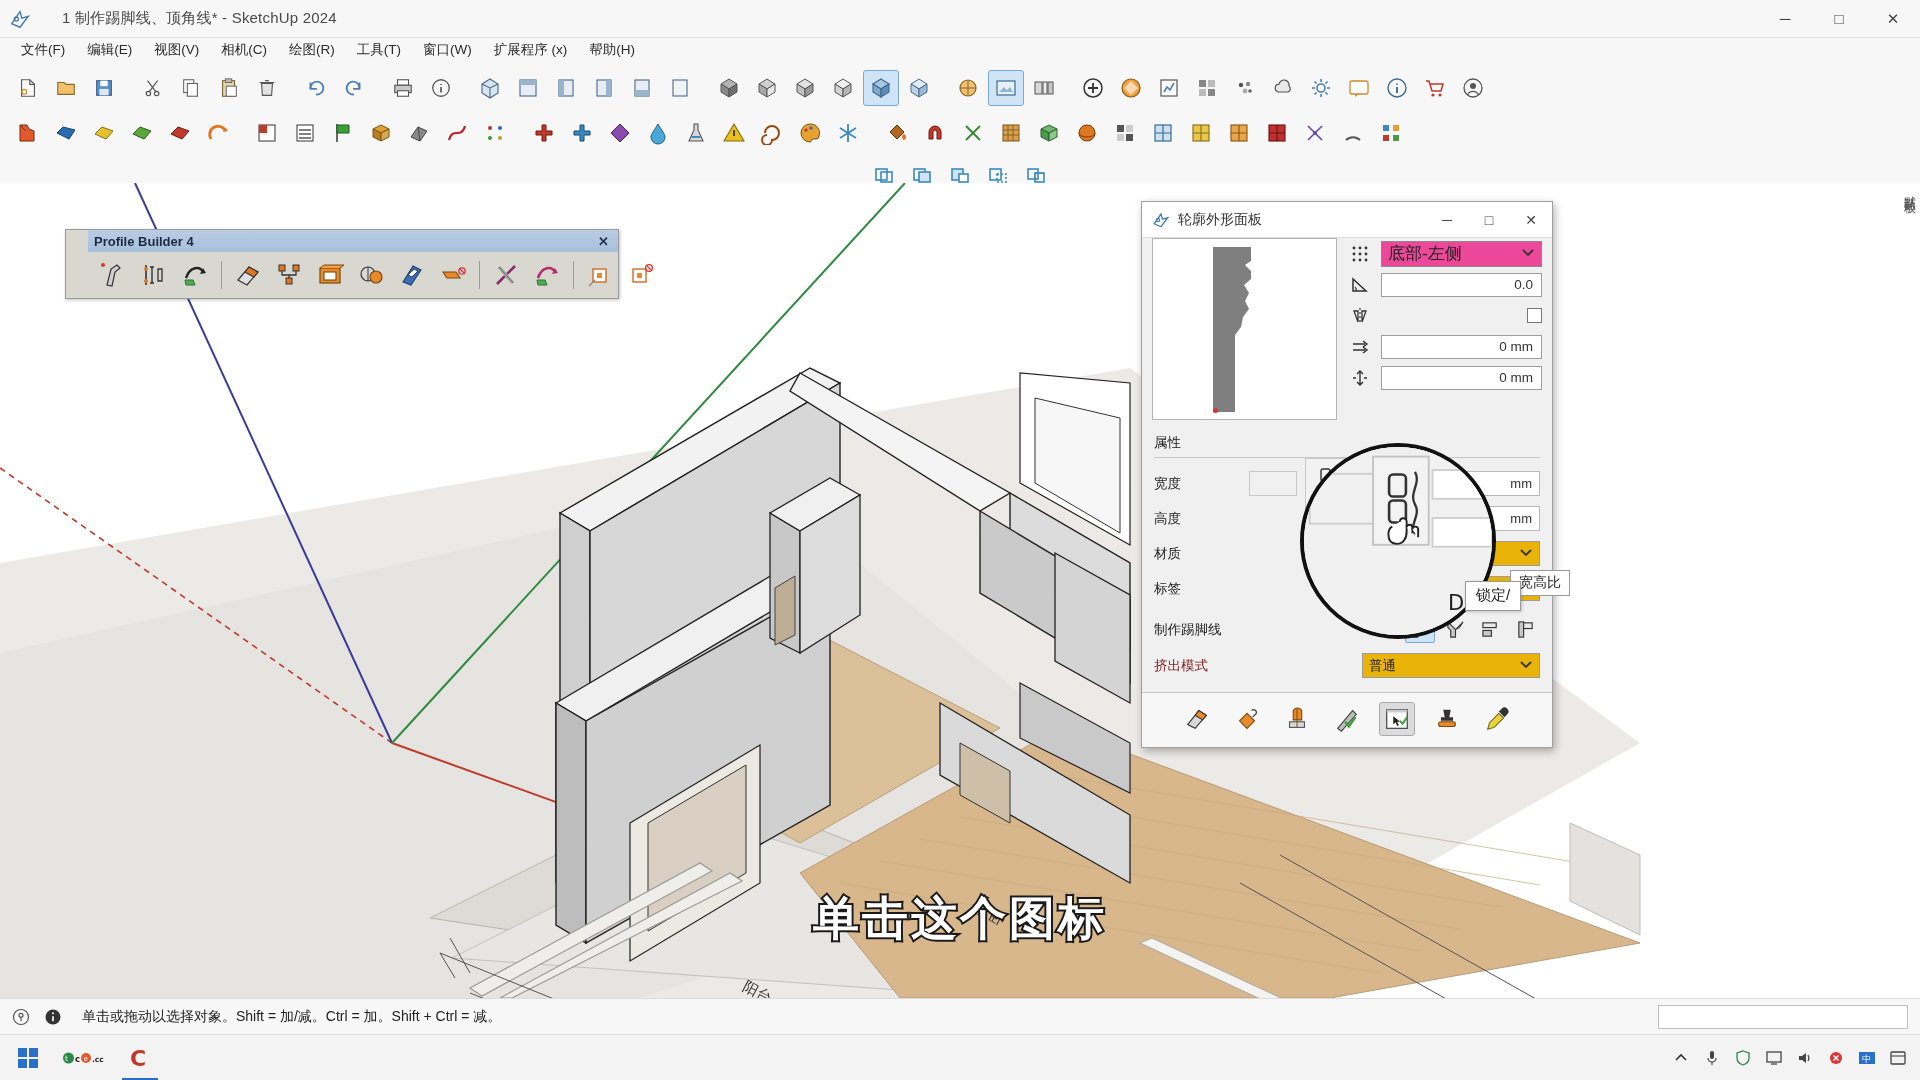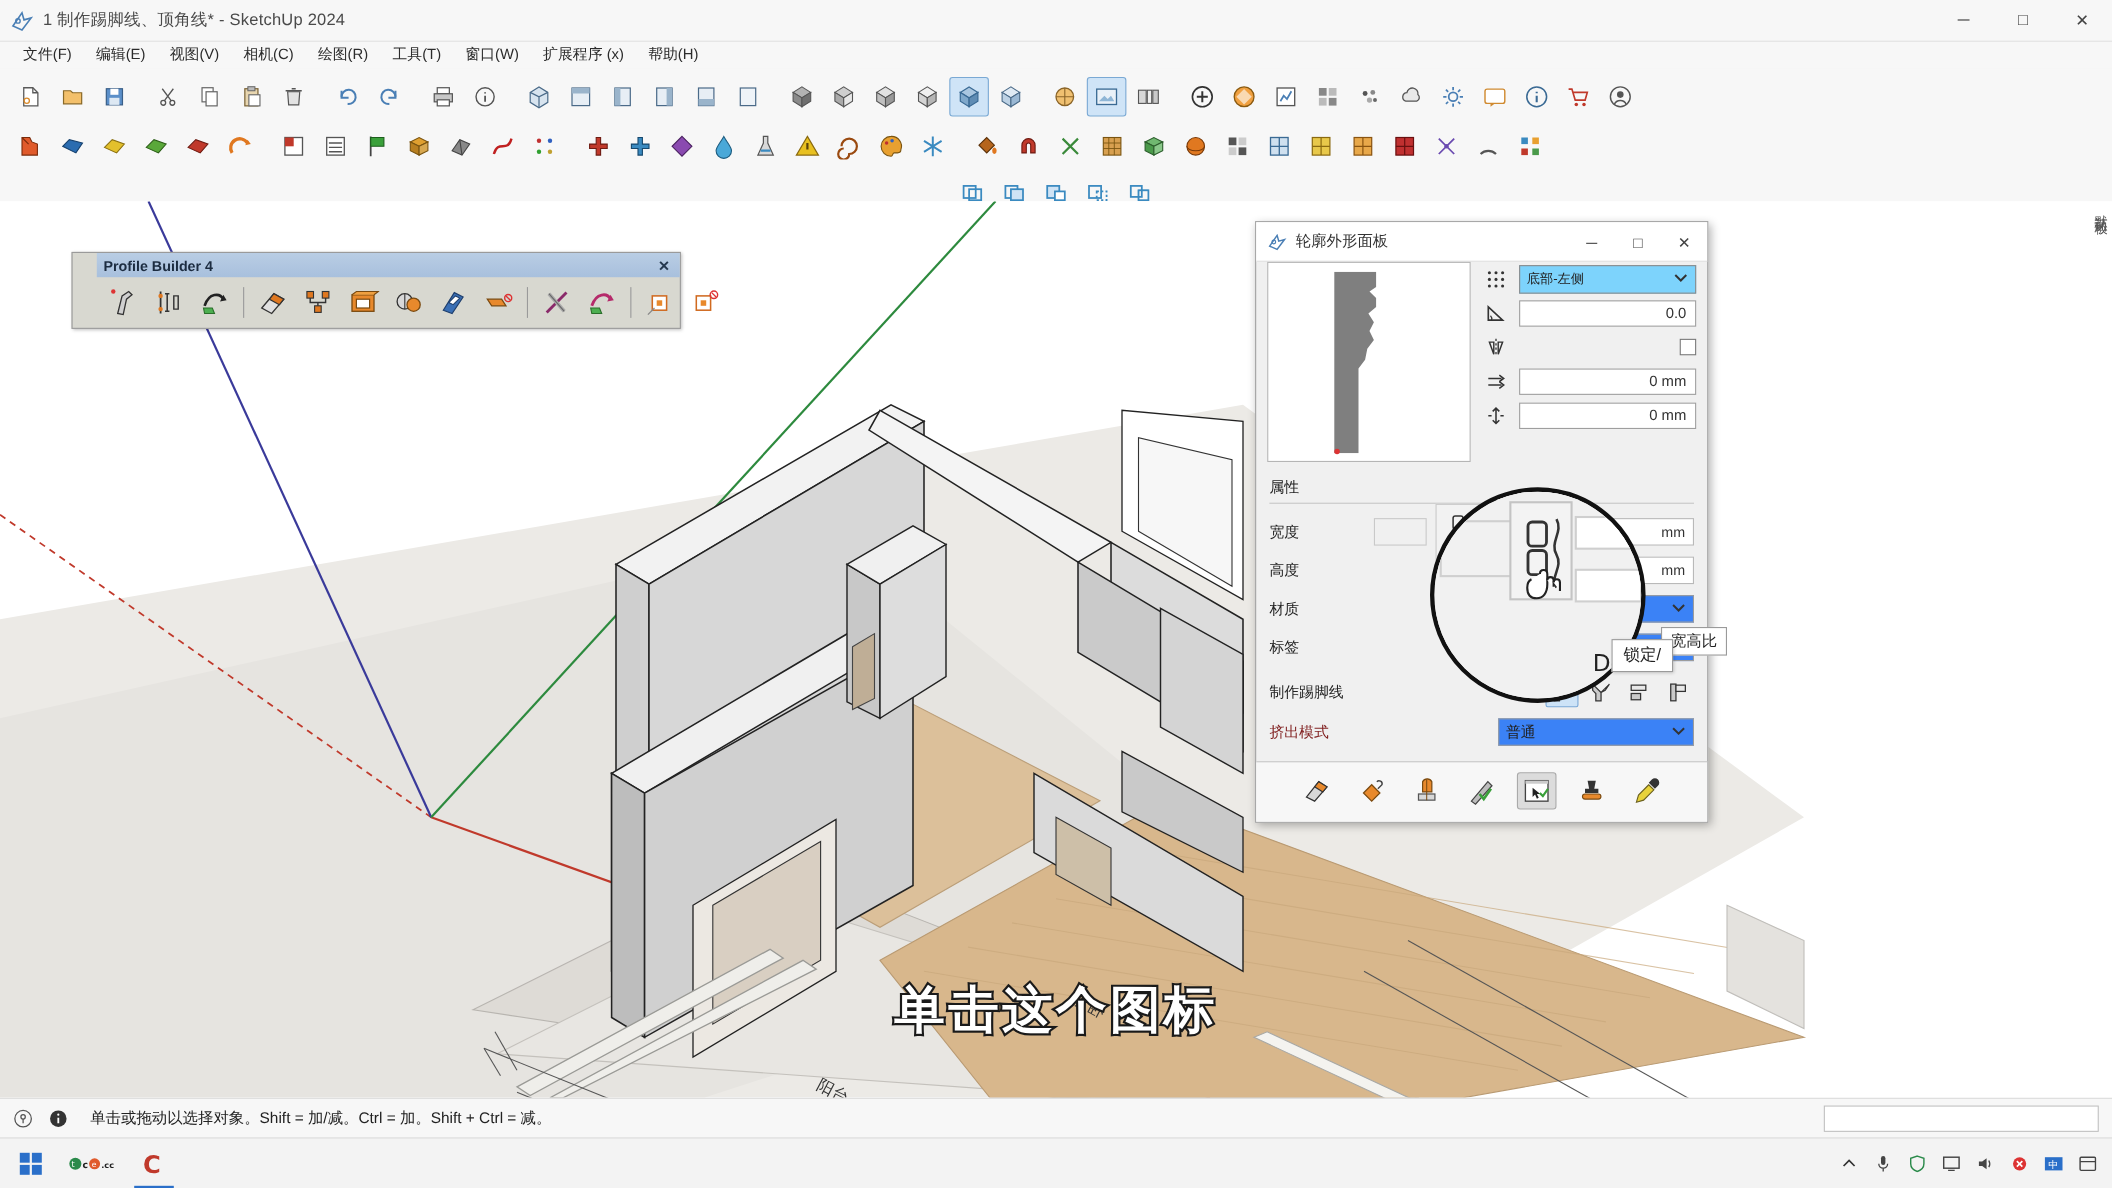--- a/index.html
+++ b/index.html
@@ -5,21 +5,21 @@
   * { margin:0; padding:0; box-sizing:border-box; }
   body {
     width:1920px; height:1080px; overflow:hidden;
     font-family:"Liberation Sans", sans-serif;
     background:#f0f0f0; position:relative;
   }
 
   
   .titlebar {
     height:38px; background:#f7f7f7; display:flex; align-items:center;
-    border-bottom:1px solid #e2e2e2; position:relative;
+    border-bottom:1px solid #e2e2e2; position:relative;gap:23px;
   }
   .tb-logo { width:22px; height:22px; margin-left:9px; margin-right:8px; flex:none; }
   .tb-title { font-size:15px; color:#4a4a4a; letter-spacing:.2px; }
   .tb-btns { margin-left:auto; display:flex; height:38px; }
   .tb-btn {
     width:54px; height:38px; display:flex; align-items:center; justify-content:center;
     font-size:15px; color:#444;
   }
 
   
@@ -104,22 +104,22 @@
 
   .params { flex:1; display:flex; flex-direction:column; gap:6px; padding-top:3px; }
   .prow { display:flex; align-items:center; height:25px; gap:8px; }
   .picon { width:26px; display:flex; align-items:center; justify-content:center; flex:none; }
   .pfield {
     flex:1; height:24px; border:1px solid #9e9e9e; background:#fff;
     display:flex; align-items:center; justify-content:flex-end;
     padding-right:8px; font-size:13.5px; color:#333;
   }
   .pselect {
-    flex:1; height:26px; border:1px solid #8b8b8b; background:#7dd3fc;
-    display:flex; align-items:center; padding:0 6px; font-size:12px; color:#222;
+    flex:1; height:26px; border:1px solid #8b8b8b; background:#ec4899;
+    display:flex; align-items:center; padding:0 6px; font-size:17px; color:#222;
   }
   .pselect .cv { margin-left:auto; }
   .pcheckwrap { flex:1; display:flex; justify-content:flex-end; }
   .pcheck { width:15px; height:15px; border:1px solid #777; background:#fff; }
 
   .dlg-sec-title {
     margin:14px 12px 2px 12px; font-size:13.5px; color:#222;
     padding-bottom:5px; border-bottom:1px solid #c8c8c8;
   }
   .dlg-props { padding:6px 12px 0 12px; }
@@ -129,21 +129,21 @@
   .lockbox {
     width:45px; height:52px; border:1px solid #c9c9c9; background:#f2f2f2;
     display:flex; align-items:center; justify-content:center; margin-left:8px;
   }
   .propfield {
     width:98px; height:25px; border:1px solid #b9b9b9; background:#fff;
     display:flex; align-items:center; justify-content:flex-end; padding-right:7px;
     font-size:13px; color:#333; margin-left:auto;
   }
   .propselect {
-    width:178px; height:25px; border:1px solid #9c9c9c; background:#3b82f6;
+    width:178px; height:25px; border:1px solid #9c9c9c; background:#eab308;
     display:flex; align-items:center; padding:0 6px; font-size:13.5px; color:#222;
     margin-left:auto;
   }
   .propselect .cv { margin-left:auto; }
 
   .dlg-corner { display:flex; align-items:center; padding:10px 12px 4px 12px; }
   .dlg-corner .lbl { font-size:13.5px; color:#222; }
   .corner-btns { margin-left:auto; display:flex; gap:5px; }
   .cbtn {
     width:30px; height:27px; border:1px solid transparent; border-radius:2px;

